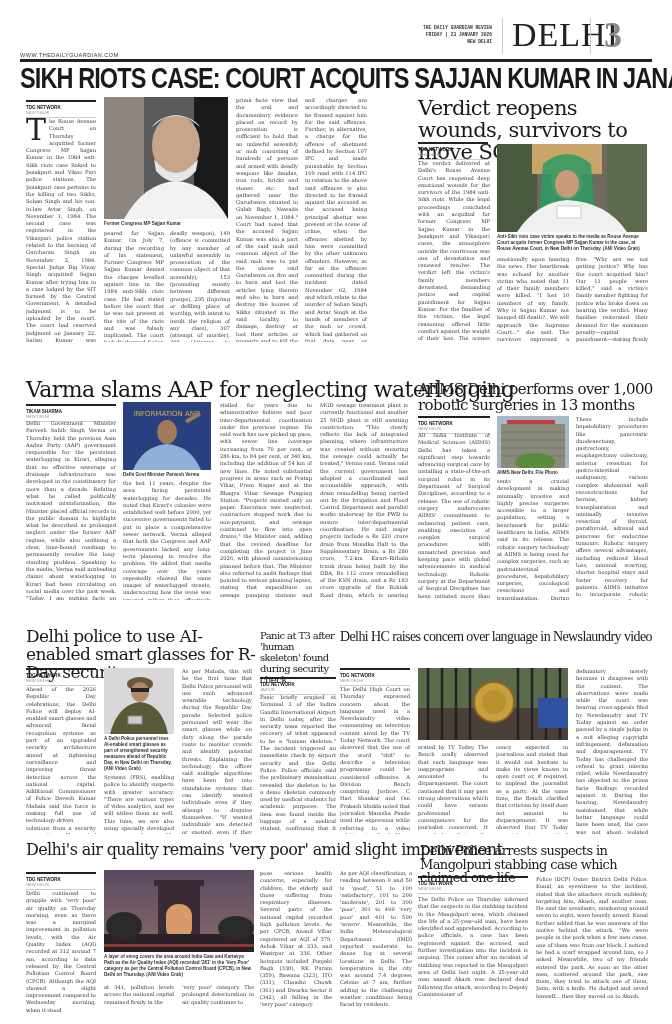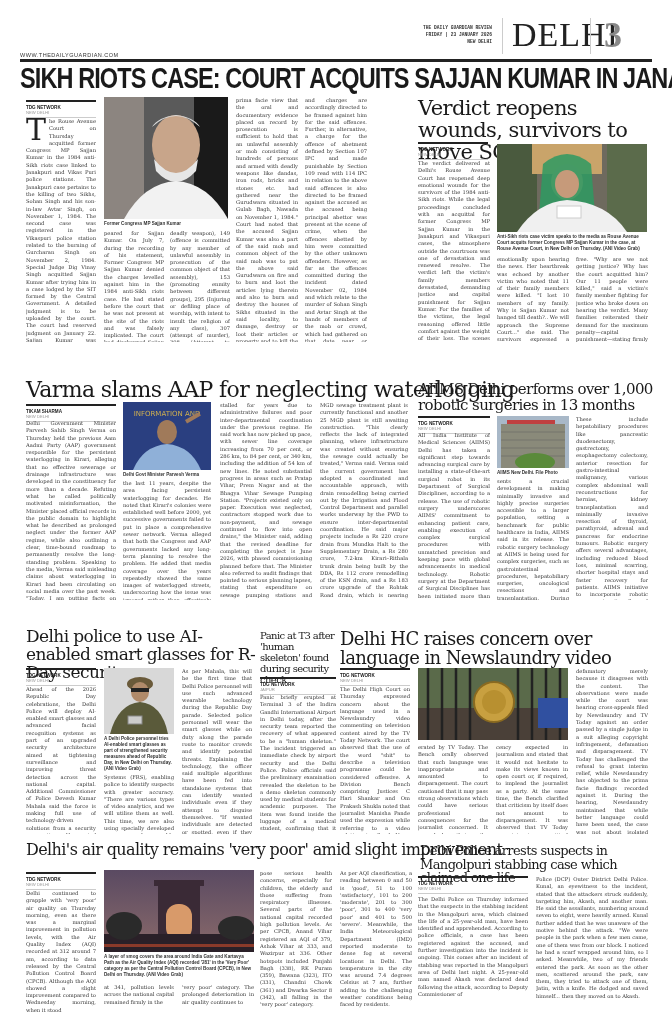--- a/index.html
+++ b/index.html
@@ -151,21 +151,21 @@
 <div class="abs col" style="left:104px;top:774px;width:70px;height:60px;"><span>Systems (FRS), enabling police to identify suspects with greater accuracy. "There are various types of video analytics, and we will utilise them as well. This time, we are also using specially developed cameras and wearable glasses," Mahala said.</span></div>
 <div class="abs col" style="left:182px;top:668px;width:70px;height:166px;"><span>As per Mahala, this will be the first time that Delhi Police personnel will use such advanced wearable technology during the Republic Day parade. Selected police personnel will wear the smart glasses while on duty along the parade route to monitor crowds and identify potential threats. Explaining the technology, the officer said multiple algorithms have been fed into standalone systems that can identify wanted individuals even if they attempt to disguise themselves. "If wanted individuals are detected or spotted, even if they are wearing makeup, a mask, a cap, or have a beard, our algorithm will identify them.</span></div>
 
 <div class="abs h-serif" style="left:260px;top:630px;width:76px;font-size:10px;line-height:11px;">Panic at T3 after 'human skeleton' found during security check</div>
 <div class="abs byline" style="left:260px;top:677px;width:76px;">
   <span class="nw">TDG NETWORK</span>
   <span class="loc">JAIPUR</span>
 </div>
 <div class="abs col" style="left:260px;top:694px;width:76px;height:140px;"><span>Panic briefly erupted at Terminal 3 of the Indira Gandhi International Airport in Delhi today, after the security team reported the recovery of what appeared to be a "human skeleton." The incident triggered an immediate check by airport security and the Delhi Police. Police officials said the preliminary examination revealed the skeleton to be a demo skeleton commonly used by medical students for academic purposes. The item was found inside the luggage of a medical student, confirming that it was not linked to any criminal activity.</span></div>
 
-<div class="abs h-serif" style="left:340px;top:630px;width:320px;font-size:18px;">Delhi HC raises concern over language in Newslaundry video</div>
+<div class="abs h-serif" style="left:340px;top:630px;width:320px;font-size:14px;font-family:Liberation Serif, serif;">Delhi HC raises concern over language in Newslaundry video</div>
 <div class="abs byline" style="left:340px;top:668px;width:70px;">
   <span class="nw">TDG NETWORK</span>
   <span class="loc">NEW DELHI</span>
 </div>
 <div class="abs col" style="left:340px;top:686px;width:70px;height:148px;"><span>The Delhi High Court on Thursday expressed concern about the language used in a Newslaundry video commenting on television content aired by the TV Today Network. The court observed that the use of the word "shit" to describe a television programme could be considered offensive. A Division Bench comprising Justices C Hari Shankar and Om Prakash Shukla noted that journalist Manisha Pande used the expression while referring to a video relating to Good News Today, a channel op-</span></div>
 <div class="abs photo" style="left:418px;top:668px;width:150px;height:72px;">
   <svg width="150" height="72" viewBox="0 0 150 72">
     <rect width="150" height="72" fill="#5a6a4a"></rect>
     <rect x="0" y="40" width="150" height="32" fill="#4a4038"></rect>
     <g stroke="#222" stroke-width="2.5">

